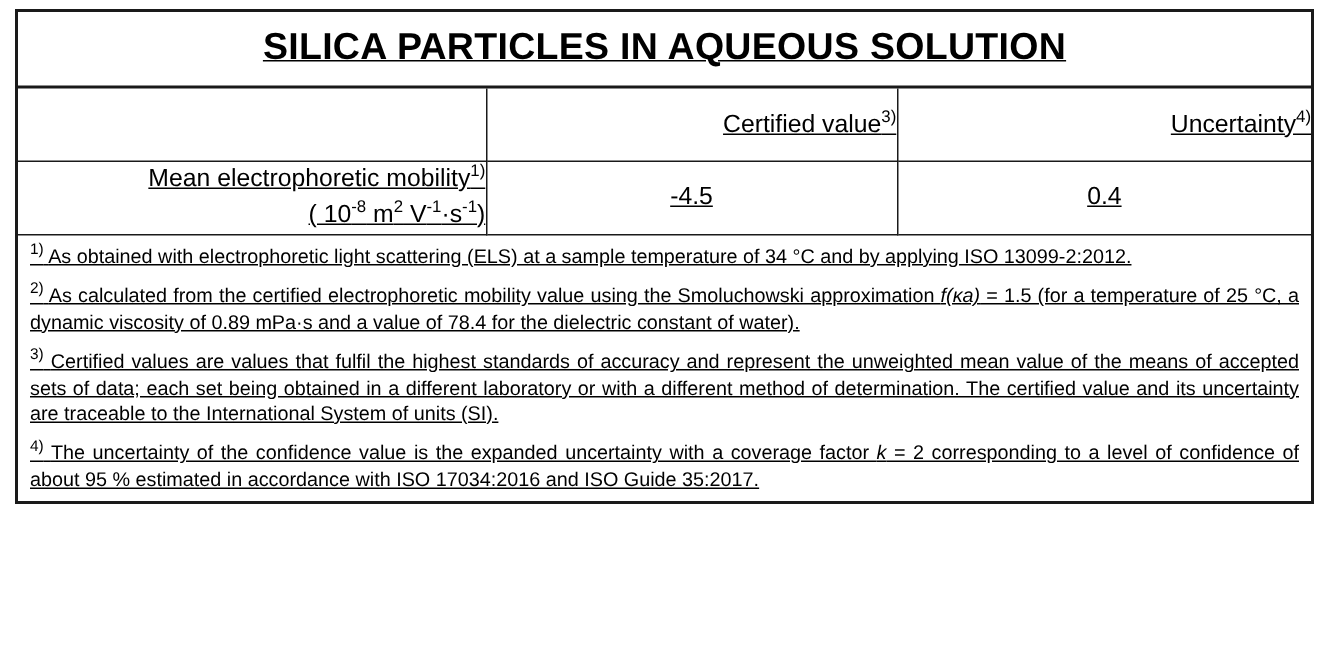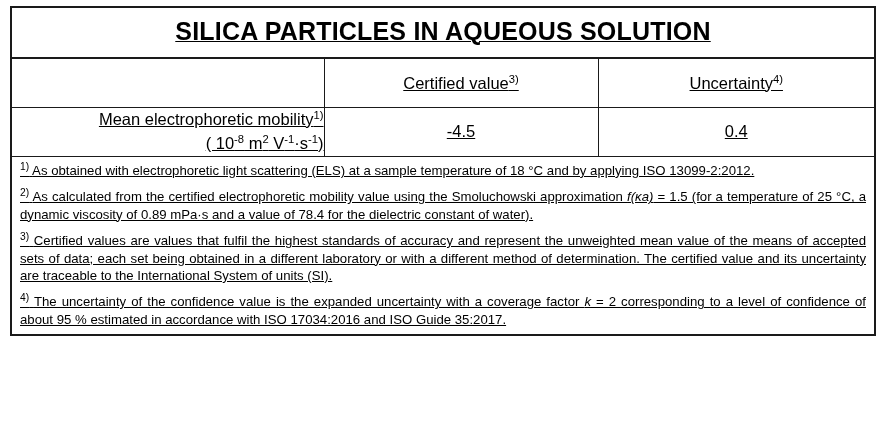--- a/index.html
+++ b/index.html
@@ -44,21 +44,21 @@
     width: 100%;
     table-layout: fixed;
   }
   table.grid td {
     border: 1.5px solid #1a1a1a;
     vertical-align: middle;
     padding: 0;
   }
   table.grid td.nol { border-left: none; }
   table.grid td.nor { border-right: none; }
-  table.grid tr.first td { border-top: none; }
+  table.grid tr.first td { border-top: none; text-align: right; }
 
   col.c1 { width: 312px; }
   col.c2 { width: 274px; }
   col.c3 { width: 276px; }
 
   .hdr-cell {
     text-align: center;
     font-size: 16.5px;
     height: 48px;
   }
@@ -139,21 +139,21 @@
           <td class="row-val">-4.5</td>
           <td class="row-val nor">0.4</td>
         </tr>
 
       </tbody>
     </table>
 
     <div class="notes">
       <p class="note">
         <span class="marker">1)</span>
-        <span>As obtained with electrophoretic light scattering (ELS) at a sample temperature of 18 °C and by applying ISO 13099-2:2012.</span>
+        <span>As obtained with electrophoretic light scattering (ELS) at a sample temperature of 34 °C and by applying ISO 13099-2:2012.</span>
       </p>
       <p class="note">
         <span class="marker">2)</span>
         <span>As calculated from the certified electrophoretic mobility value using the Smoluchowski approximation </span><span class="ital">f(κa)</span><span> = 1.5 (for a temperature of 25 °C, a dynamic viscosity of 0.89 mPa·s and a value of 78.4 for the dielectric constant of water).</span>
       </p>
       <p class="note">
         <span class="marker">3)</span>
         <span>Certified values are values that fulfil the highest standards of accuracy and represent the unweighted mean value of the means of accepted sets of data; each set being obtained in a different laboratory or with a different method of determination. The certified value and its uncertainty are traceable to the International System of units (SI).</span>
       </p>
       <p class="note">

